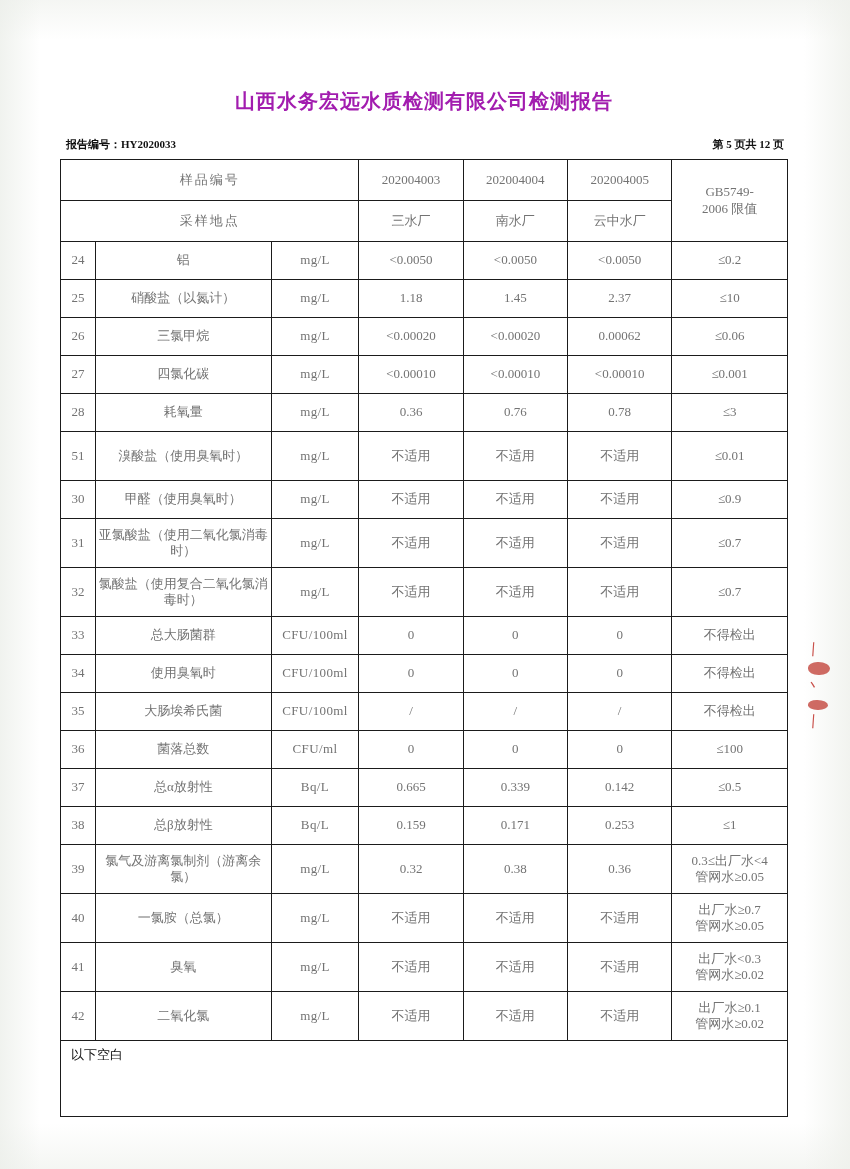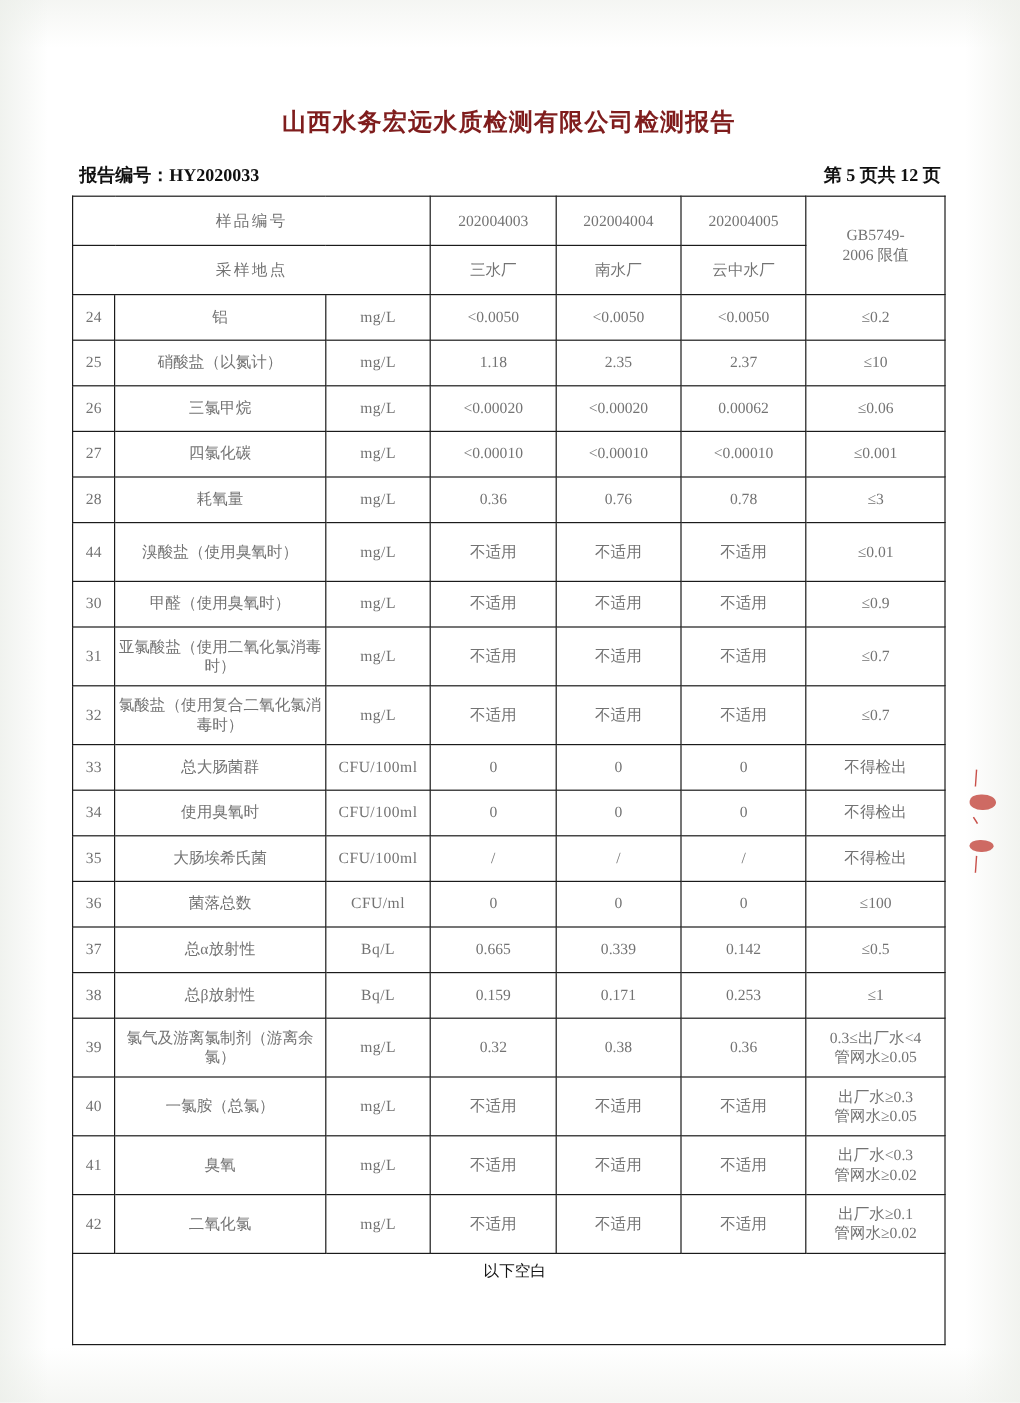--- a/index.html
+++ b/index.html
@@ -33,28 +33,28 @@
     position: absolute;
     left: 60px;
     top: 88px;
     width: 728px;
   }
   .title {
     text-align: center;
     font-size: 20px;
     font-weight: bold;
     letter-spacing: 1px;
-    color: #7f1d1d;
+    color: #a21caf;
     margin-bottom: 22px;
   }
   .meta-row {
     display: flex;
     justify-content: space-between;
     align-items: flex-end;
-    font-size: 15px;
+    font-size: 11px;
     font-weight: bold;
     color: #111;
     padding: 0 4px 7px 6px;
   }
   table.report {
     width: 100%;
     border-collapse: collapse;
     table-layout: fixed;
     color: #737373;
   }
@@ -98,21 +98,21 @@
   .row-std td  { height: 31px; }
   .limit-2line {
     font-size: 11.5px;
     line-height: 1.35;
   }
   .tail {
     border: 1px solid #1b1b1b;
     border-top: none;
     height: 70px;
     font-size: 13px;
-    text-align: center;
+    text-align: left;
     padding: 5px 0 0 10px;
     color: #111;
   }
   
   .stamp {
     position: absolute;
     right: 18px;
     top: 640px;
     width: 26px;
     height: 140px;
@@ -185,21 +185,21 @@
             <td>&lt;0.0050</td>
             <td>&lt;0.0050</td>
             <td>&lt;0.0050</td>
             <td>≤0.2</td>
           </tr>
           <tr class="row-std">
             <td>25</td>
             <td class="item-cell">硝酸盐（以氮计）</td>
             <td class="unit-cell">mg/L</td>
             <td>1.18</td>
-            <td>2.35</td>
+            <td>1.45</td>
             <td>2.37</td>
             <td>≤10</td>
           </tr>
           <tr class="row-std">
             <td>26</td>
             <td class="item-cell">三氯甲烷</td>
             <td class="unit-cell">mg/L</td>
             <td>&lt;0.00020</td>
             <td>&lt;0.00020</td>
             <td>0.00062</td>
@@ -217,21 +217,21 @@
           <tr class="row-std">
             <td>28</td>
             <td class="item-cell">耗氧量</td>
             <td class="unit-cell">mg/L</td>
             <td>0.36</td>
             <td>0.76</td>
             <td>0.78</td>
             <td>≤3</td>
           </tr>
           <tr class="row-tall">
-            <td>44</td>
+            <td>51</td>
             <td class="item-cell">溴酸盐（使用臭氧时）</td>
             <td class="unit-cell">mg/L</td>
             <td>不适用</td>
             <td>不适用</td>
             <td>不适用</td>
             <td>≤0.01</td>
           </tr>
           <tr class="row-std">
             <td>30</td>
             <td class="item-cell">甲醛（使用臭氧时）</td>
@@ -326,21 +326,21 @@
             </td>
           </tr>
           <tr class="row-tall">
             <td>40</td>
             <td class="item-cell">一氯胺（总氯）</td>
             <td class="unit-cell">mg/L</td>
             <td>不适用</td>
             <td>不适用</td>
             <td>不适用</td>
             <td class="limit-2line">
-              <div>出厂水≥0.3</div>
+              <div>出厂水≥0.7</div>
               <div>管网水≥0.05</div>
             </td>
           </tr>
           <tr class="row-tall">
             <td>41</td>
             <td class="item-cell">臭氧</td>
             <td class="unit-cell">mg/L</td>
             <td>不适用</td>
             <td>不适用</td>
             <td>不适用</td>

